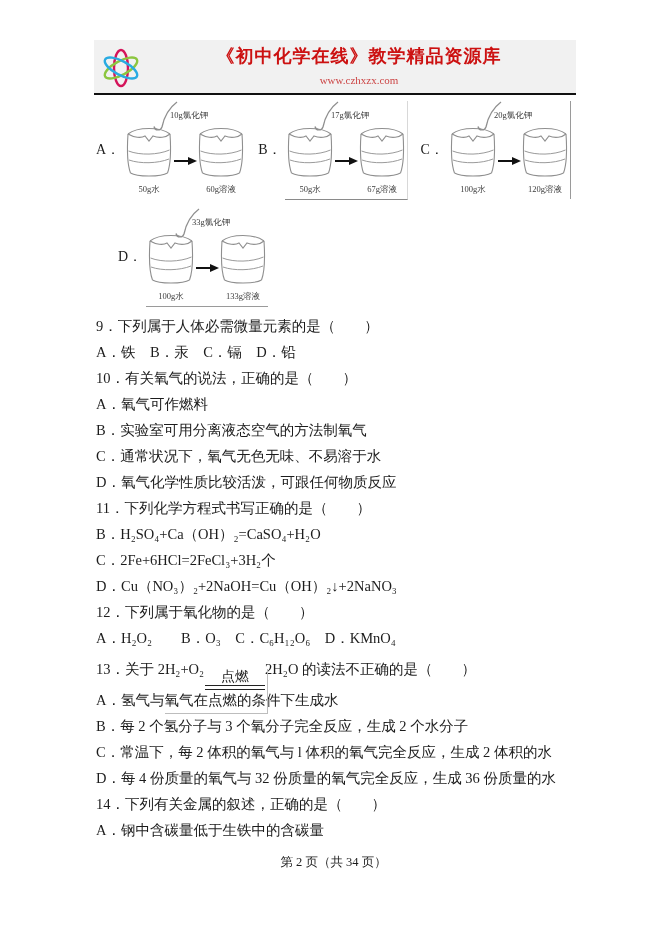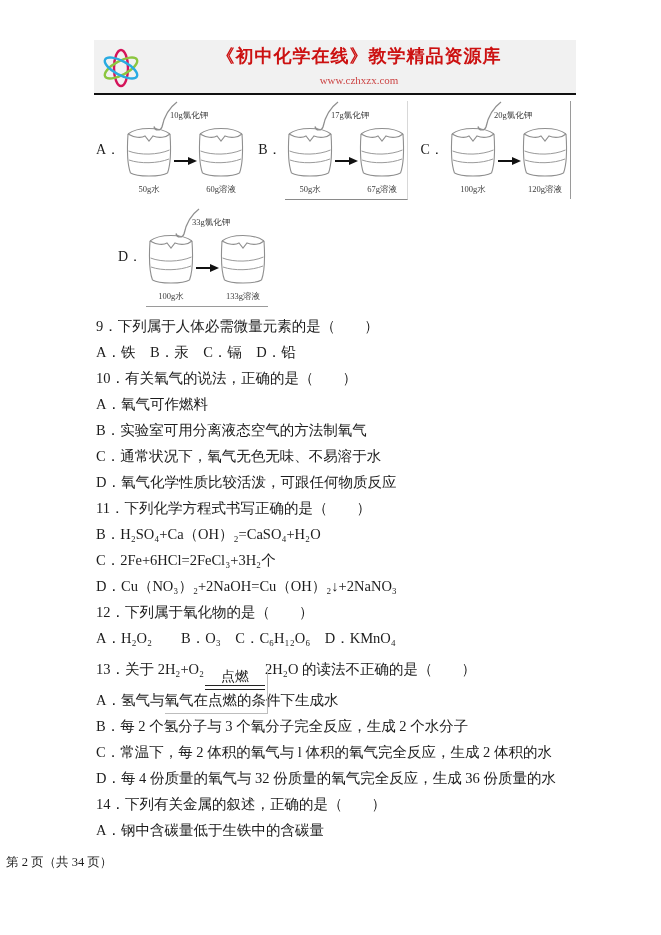--- a/index.html
+++ b/index.html
@@ -87,20 +87,21 @@
     width:1px;height:44px;background:#bdbdbd;
   }
   .cond-stack::before{
     content:"";position:absolute;left:-40px;right:-3px;top:43px;
     height:1px;background:#bdbdbd;
   }
   
   .footer{
     position:absolute;
     left:6px;right:0;top:854px;
+    text-align:center;
     font-size:12.5px;
     color:#1c1c1c;
   }
   .hidden-defs{position:absolute;width:0;height:0;overflow:hidden;}
 </style>
 </head>
 <body>
 
 <svg class="hidden-defs" aria-hidden="true">
   <defs>

